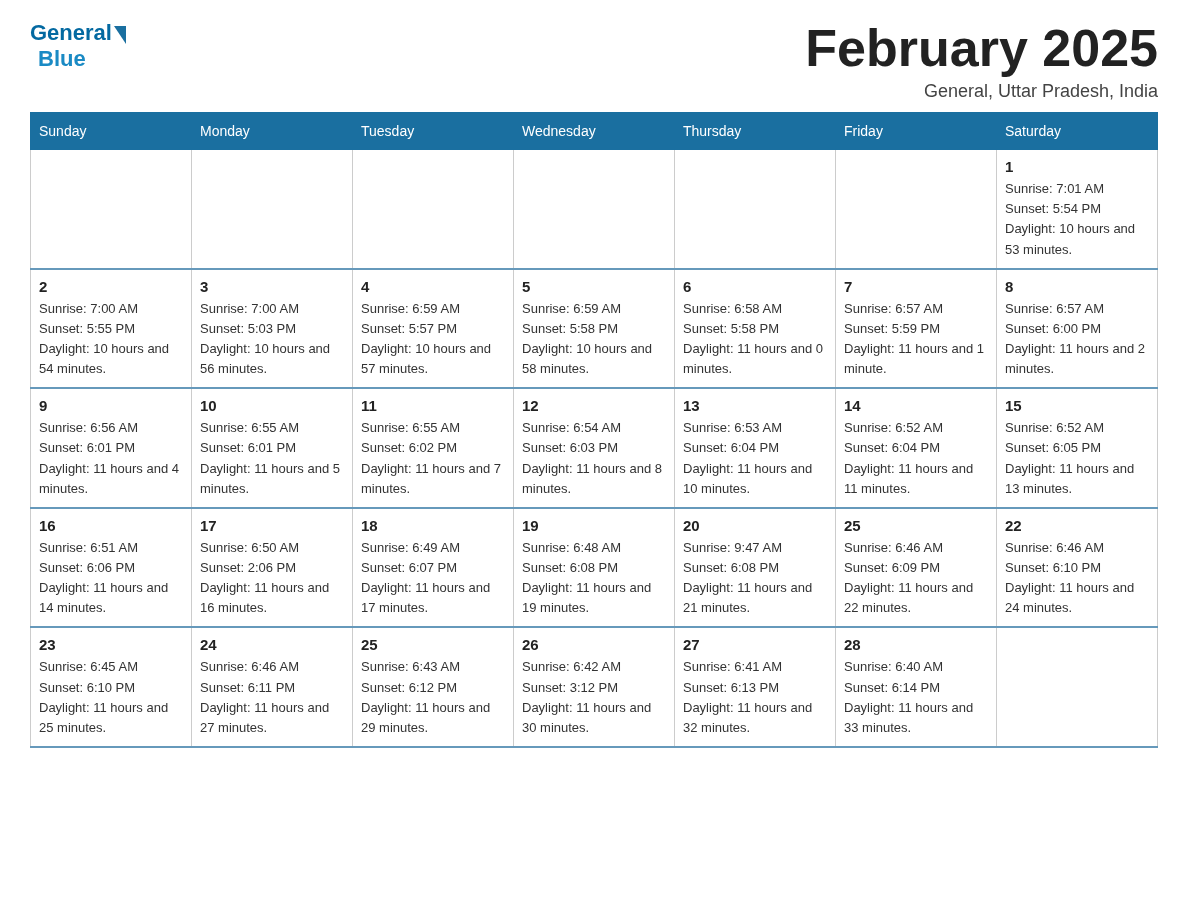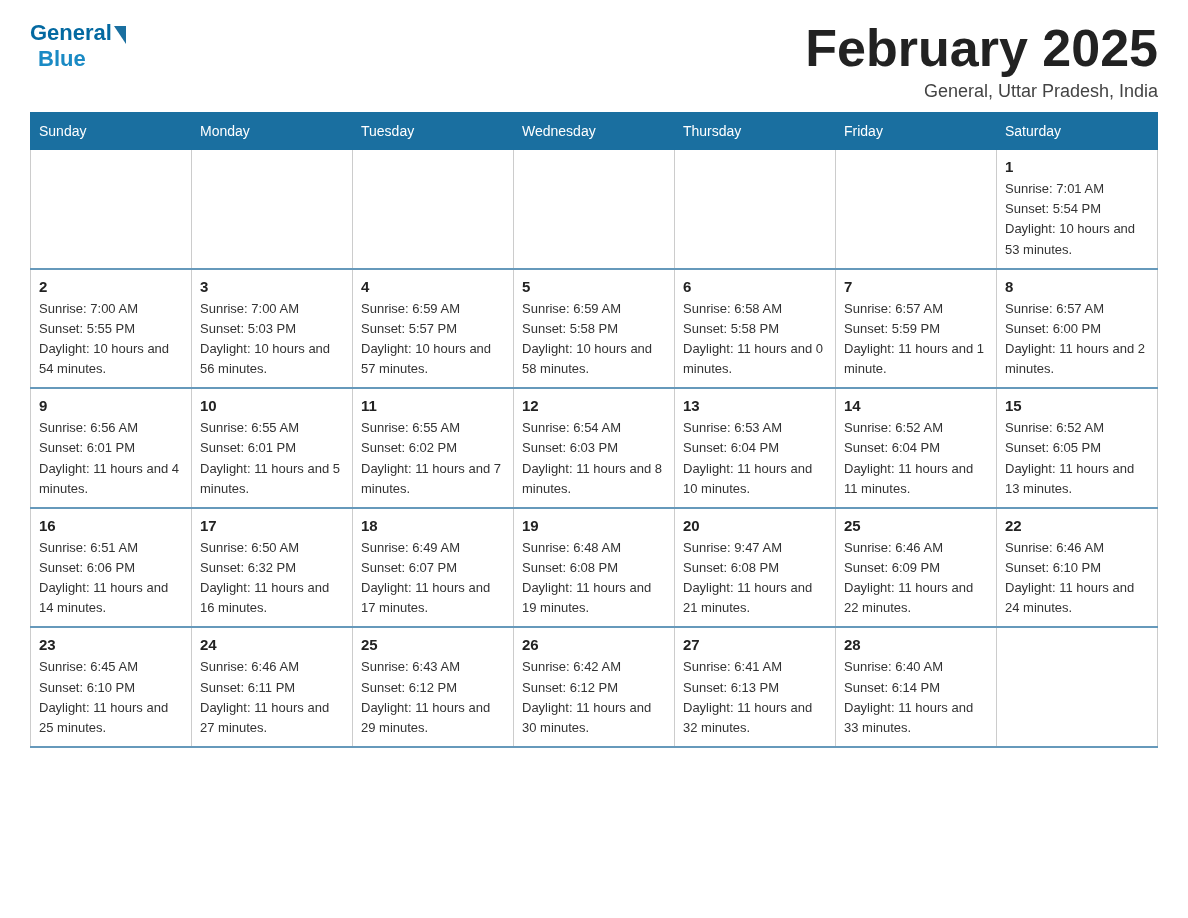--- a/index.html
+++ b/index.html
@@ -238,21 +238,21 @@
       <tr>
         <td>
           <span class="day-num">16</span>
           <div class="day-info">Sunrise: 6:51 AM
 Sunset: 6:06 PM
 Daylight: 11 hours and 14 minutes.</div>
         </td>
         <td>
           <span class="day-num">17</span>
           <div class="day-info">Sunrise: 6:50 AM
-Sunset: 6:32 PM
+Sunset: 2:06 PM
 Daylight: 11 hours and 16 minutes.</div>
         </td>
         <td>
           <span class="day-num">18</span>
           <div class="day-info">Sunrise: 6:49 AM
 Sunset: 6:07 PM
 Daylight: 11 hours and 17 minutes.</div>
         </td>
         <td>
           <span class="day-num">19</span>
@@ -294,21 +294,21 @@
         </td>
         <td>
           <span class="day-num">25</span>
           <div class="day-info">Sunrise: 6:43 AM
 Sunset: 6:12 PM
 Daylight: 11 hours and 29 minutes.</div>
         </td>
         <td>
           <span class="day-num">26</span>
           <div class="day-info">Sunrise: 6:42 AM
-Sunset: 6:12 PM
+Sunset: 3:12 PM
 Daylight: 11 hours and 30 minutes.</div>
         </td>
         <td>
           <span class="day-num">27</span>
           <div class="day-info">Sunrise: 6:41 AM
 Sunset: 6:13 PM
 Daylight: 11 hours and 32 minutes.</div>
         </td>
         <td>
           <span class="day-num">28</span>

